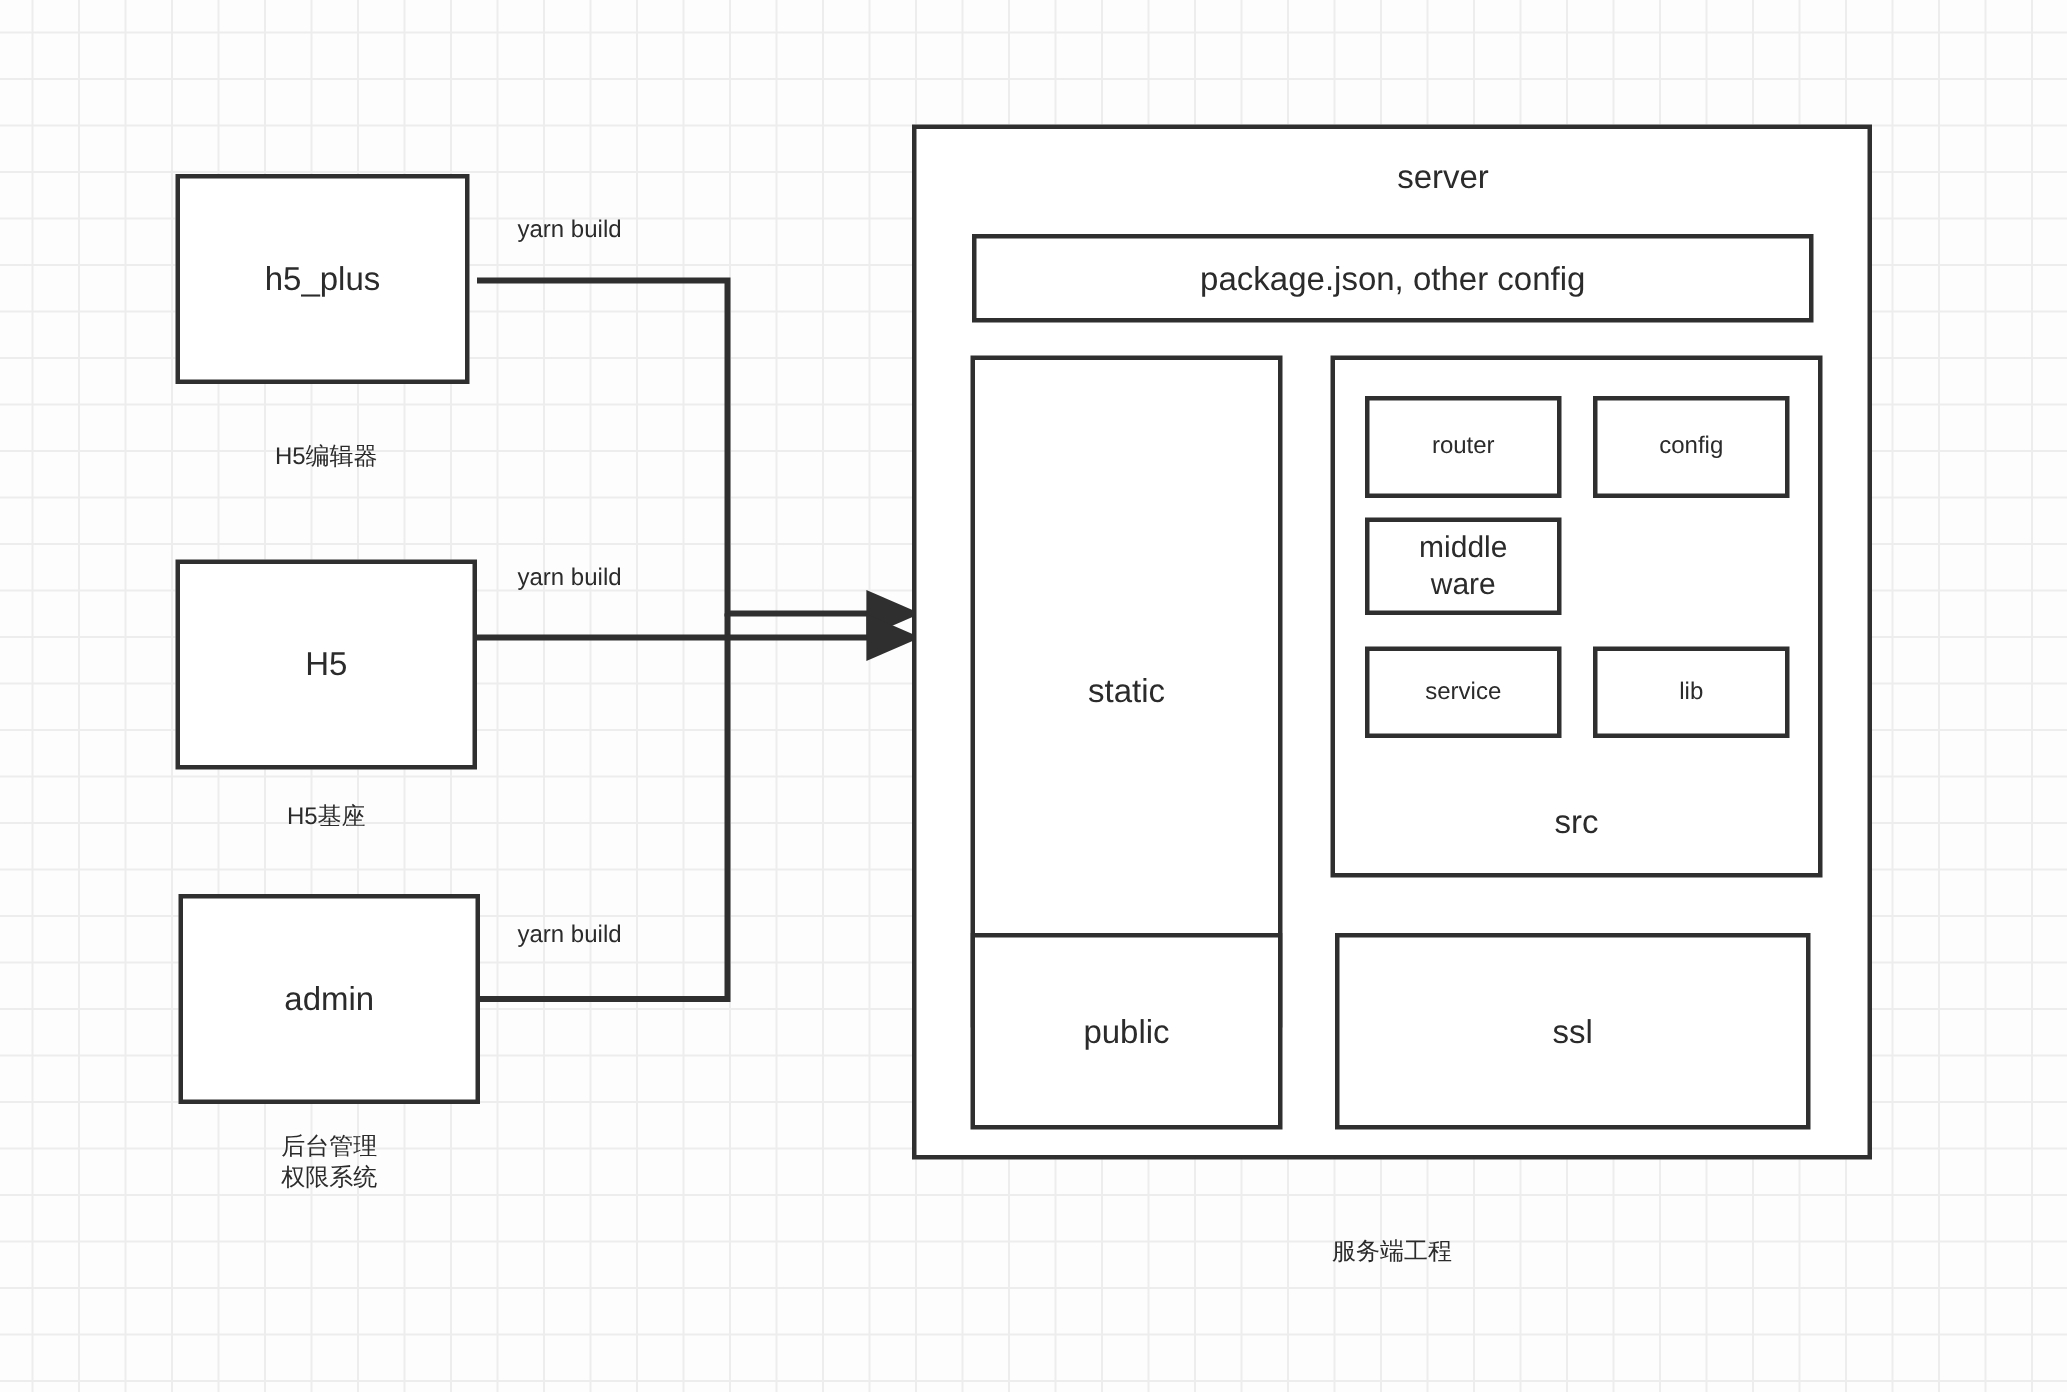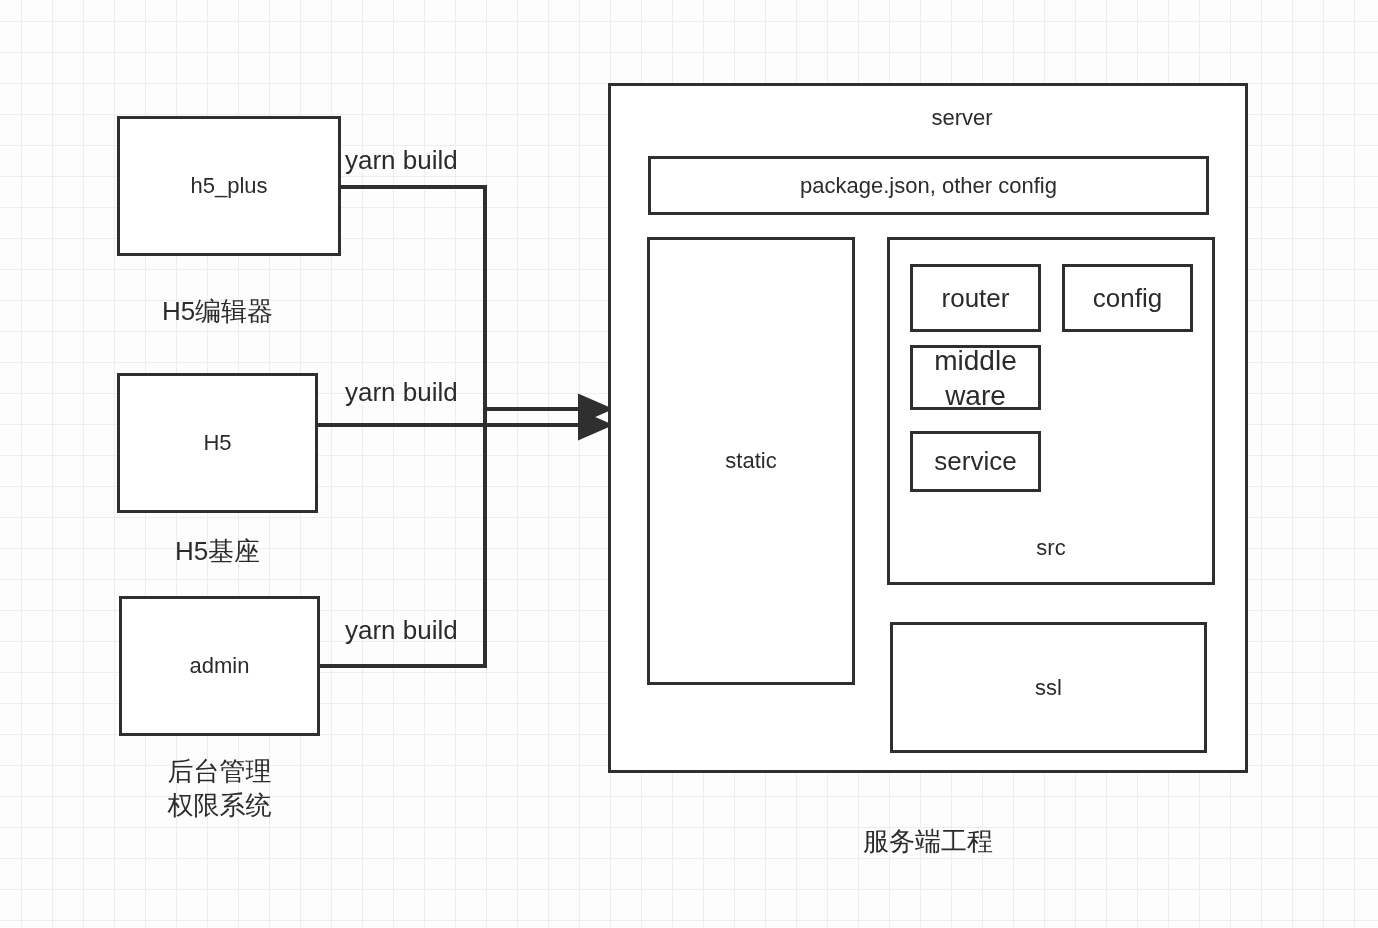--- a/index.html
+++ b/index.html
@@ -57,43 +57,43 @@
   svg.wires {
     position: absolute;
     left: 0;
     top: 0;
     width: 1378px;
     height: 928px;
     pointer-events: none;
   }
   
   .fs-22 { font-size: 22px; }
-  .fs-21 { font-size: 26px; }
-  .fs-20 { font-size: 28px; }
+  .fs-21 { font-size: 16px; }
+  .fs-20 { font-size: 20px; }
 </style>
 </head>
 <body>
 
 <div id="canvas">
 
   <svg class="wires" viewBox="0 0 1378 928">
     <defs>
       <marker id="arrowhead" markerWidth="9" markerHeight="9" refX="8.6" refY="4.5" orient="auto" markerUnits="strokeWidth">
         <path d="M0,0.6 L9,4.5 L0,8.4 z" fill="#2f2f2f"></path>
       </marker>
     </defs>
 
     <path d="M318,187 L485,187 L485,409 L612,409" fill="none" stroke="#2f2f2f" stroke-width="4" stroke-linecap="butt" marker-end="url(#arrowhead)"></path>
 
     <path d="M320,666 L485,666 L485,409" fill="none" stroke="#2f2f2f" stroke-width="4" stroke-linecap="butt"></path>
 
     <path d="M318,425 L612,425" fill="none" stroke="#2f2f2f" stroke-width="4" stroke-linecap="butt" marker-end="url(#arrowhead)"></path>
   </svg>
 
-  <div class="box fs-22" style="left:117px; top:116px; width:224px; height:140px;">
+  <div class="box fs-22" style="left:117px; top:116px; width:196px; height:140px;">
     <span class="box-label">h5_plus</span>
   </div>
   <div class="caption fs-21" style="left:117px; top:295px; width:201px;">H5编辑器</div>
   <div class="edge-label fs-21" style="left:345px; top:145px;">yarn build</div>
 
   <div class="box fs-22" style="left:117px; top:373px; width:201px; height:140px;">
     <span class="box-label">H5</span>
   </div>
   <div class="caption fs-21" style="left:117px; top:535px; width:201px;">H5基座</div>
   <div class="edge-label fs-21" style="left:345px; top:377px;">yarn build</div>
@@ -125,20 +125,26 @@
   <div class="box fs-21" style="left:1062px; top:264px; width:131px; height:68px;">
     <span class="box-label">config</span>
   </div>
   <div class="box fs-20" style="left:910px; top:345px; width:131px; height:65px;">
     <span class="box-label">middle
 ware</span>
   </div>
   <div class="box fs-21" style="left:910px; top:431px; width:131px; height:61px;">
     <span class="box-label">service</span>
   </div>
+  <div class="box fs-21" style="left:1062px; top:431px; width:131px; height:61px;">
+    <span class="box-label">lib</span>
+  </div>
 
+  <div class="box fs-22" style="left:647px; top:622px; width:208px; height:131px;">
+    <span class="box-label">public</span>
+  </div>
   <div class="box fs-22" style="left:890px; top:622px; width:317px; height:131px;">
     <span class="box-label">ssl</span>
   </div>
 
   <div class="caption fs-21" style="left:608px; top:825px; width:640px;">服务端工程</div>
 
 </div>
 
 </body></html>

